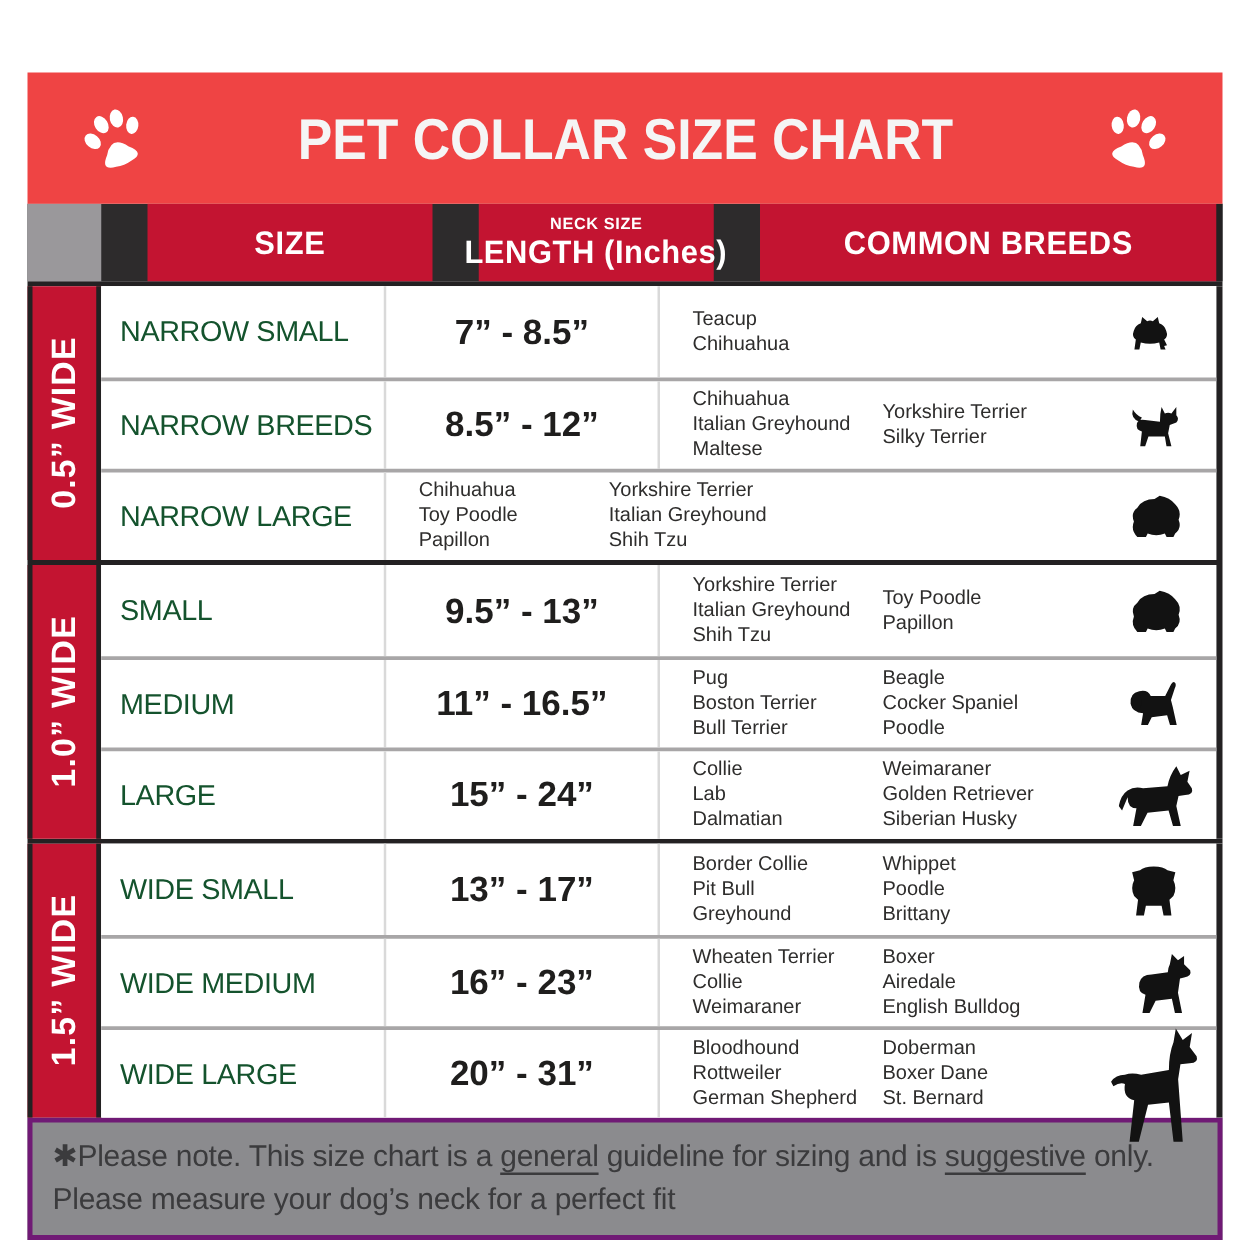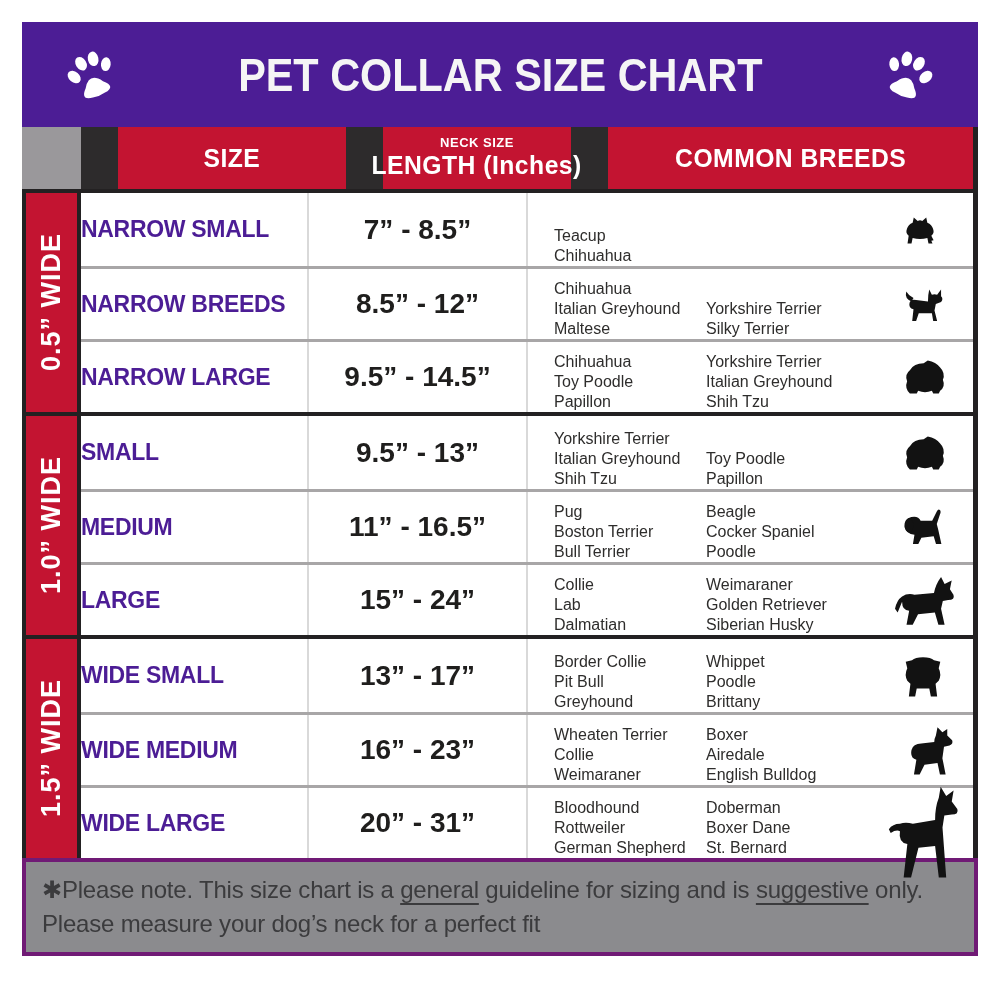--- a/index.html
+++ b/index.html
@@ -1,20 +1,20 @@
 <!DOCTYPE html>
 <html><head>
 <meta charset="utf-8">
 <style>
   * { margin:0; padding:0; box-sizing:border-box; }
   html,body { width:1000px; height:1000px; background:#ffffff; font-family:"Liberation Sans", sans-serif; }
   .sheet { position:absolute; left:22px; top:22px; width:956px; }
 
   
-  .titlebar { position:relative; height:105px; background:#4c1d95; display:flex; align-items:center; justify-content:center; }
+  .titlebar { position:relative; height:105px; background:#ef4444; display:flex; align-items:center; justify-content:center;margin-top:36px; }
   .title { color:#f5f5f5; font-weight:bold; font-size:46px; letter-spacing:0px; transform:scaleX(0.9); white-space:nowrap; }
   .paw { position:absolute; top:50%; width:52px; height:52px; }
   .paw svg { width:100%; height:100%; fill:#ffffff; }
   .paw-left  { left:42px;  transform:translateY(-50%) rotate(-22deg); }
   .paw-right { right:42px; transform:translateY(-50%) scaleX(-1) rotate(-22deg); }
 
   
   .header-row { display:flex; height:62px; background:#2d2b2c; border-right:5px solid #232122;gap:16px; }
   .h-corner { width:59px; background:#9a989b; }
   .h-gap { width:5px; }
@@ -25,23 +25,23 @@
   .h-big { font-weight:bold; font-size:26px; letter-spacing:0.5px; transform:scaleX(0.95); white-space:nowrap; }
   .h-small { font-weight:bold; font-size:13px; letter-spacing:0.5px; line-height:14px; }
 
   
   .group { display:flex; border-top:4px solid #232122; }
   .strip { width:59px; background:#c31431; border-left:4px solid #232122; border-right:4px solid #232122; display:flex; align-items:center; justify-content:center; }
   .strip-label { writing-mode:vertical-rl; transform:rotate(180deg); color:#ffffff; font-weight:bold; font-size:27px; letter-spacing:1px; white-space:nowrap; }
   .rows { flex:1; display:flex; flex-direction:column; border-right:5px solid #232122; background:#ffffff; }
   .row { display:flex; height:73px; background:#ffffff; }
   .row + .row { border-top:3px solid #a8a6a7; }
-  .cell-size { width:228px; display:flex; align-items:center; border-right:2px solid #d9d9d9; font-weight:bold; font-size:23px; color:#4c1d95; letter-spacing:-0.3px; white-space:nowrap; }
+  .cell-size { width:228px; display:flex; align-items:center; padding-left:15px; border-right:2px solid #d9d9d9; font-weight:normal; font-size:23px; color:#14532d; letter-spacing:-0.3px; white-space:nowrap; }
   .cell-length { width:219px; display:flex; align-items:center; justify-content:center; border-right:2px solid #d9d9d9; font-weight:bold; font-size:28px; color:#1f1e1d; white-space:nowrap; }
-  .cell-breeds { flex:1; position:relative; display:flex; align-items:flex-end; padding-left:26px; }
+  .cell-breeds { flex:1; position:relative; display:flex; align-items:center; padding-left:26px; }
   .breed-col { width:152px; font-size:16px; line-height:20px; color:#2e2d2c; }
   .breed-col.b2 { flex:1; }
   .icon-wrap { position:absolute; right:22px; top:50%; transform:translateY(-50%); z-index:5; line-height:0; }
   .icon-wrap svg { fill:#121212; }
   .icon-wrap.dob { top:auto; bottom:-24px; transform:none; right:12px; }
 
   
   .footer { background:#8b8b8e; border:4px solid #701a75; padding:11px 16px 11px 16px; color:#3b3b3d; font-size:24px; line-height:34px; letter-spacing:-0.2px; }
   .u { text-decoration:underline; text-underline-offset:5px; }
 </style>
@@ -135,21 +135,20 @@
             <svg width="42" height="37" viewBox="0 0 64 56">
               <path d="M40 6 L44 14 Q48 12 52 14 L58 6 L58 16 Q62 20 58 25 L50 28 L48 38 L52 54 L46 54 L44 42 L24 42 L20 54 L14 54 L16 36 Q8 34 10 26 Q12 20 20 22 L38 24 Q38 14 40 6 Z"></path>
               <path d="M13 24 Q2 20 5 9 Q9 16 16 19 Z"></path>
             </svg>
           </span>
         </div>
       </div>
 
       <div class="row">
         <div class="cell-size">NARROW LARGE</div>
-        <div class="cell-length">9.5” - 14.5”</div>
         <div class="cell-breeds">
           <div class="breed-col">
             <div>Chihuahua</div>
             <div>Toy Poodle</div>
             <div>Papillon</div>
           </div>
           <div class="breed-col b2">
             <div>Yorkshire Terrier</div>
             <div>Italian Greyhound</div>
             <div>Shih Tzu</div>

